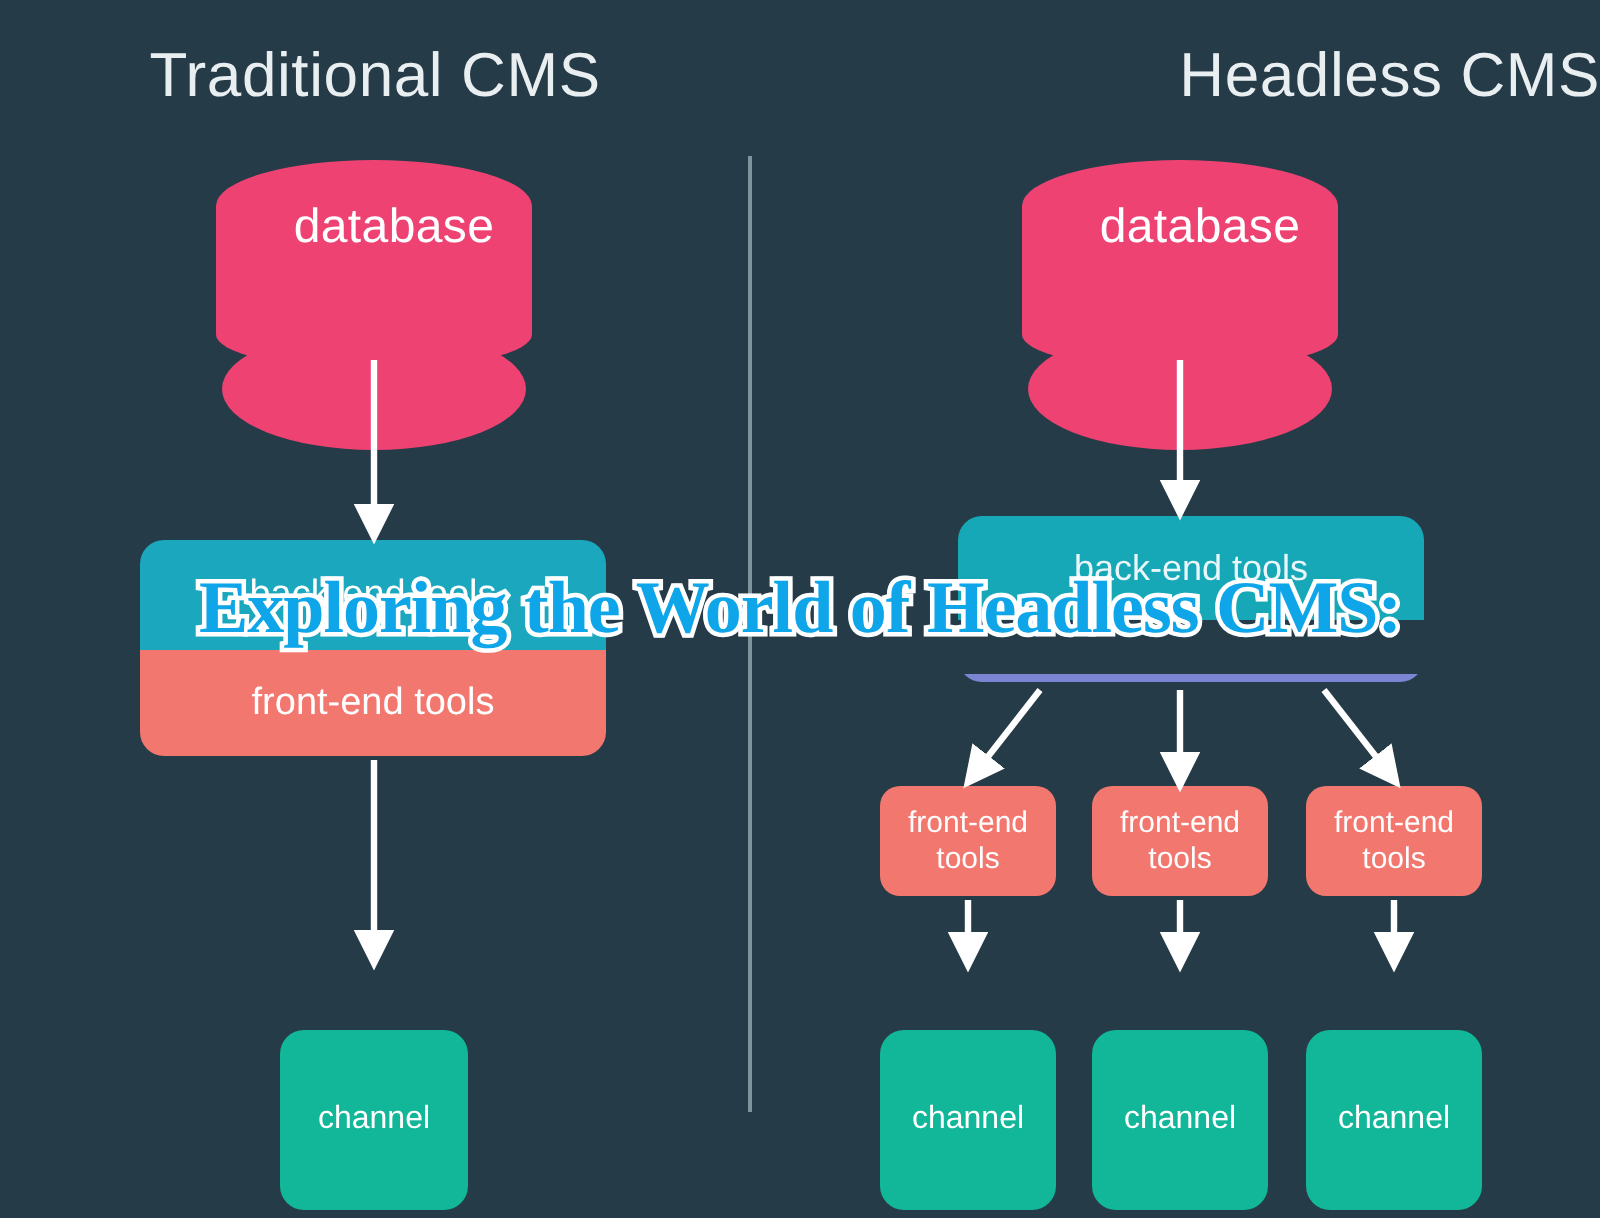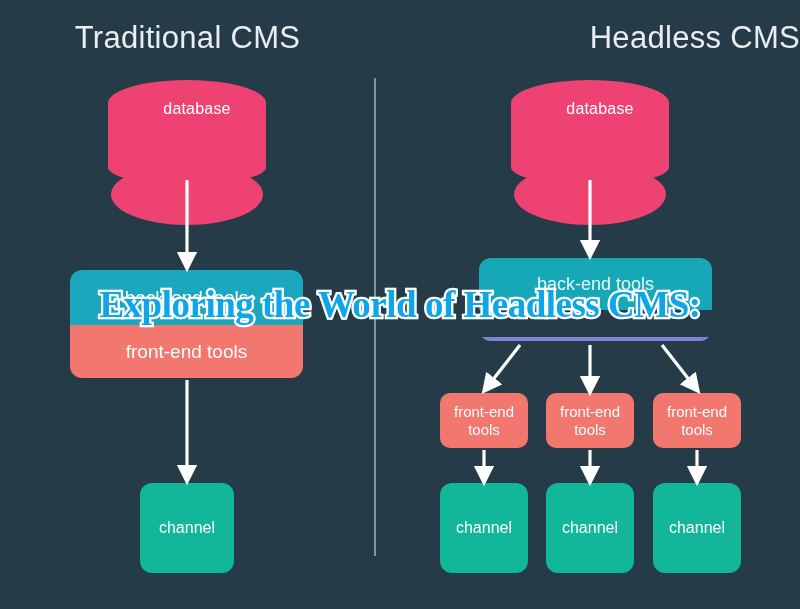--- a/index.html
+++ b/index.html
@@ -55,21 +55,21 @@
     height: 42%;
     background: #ee4372;
     border-radius: 50%;
   }
   .db-label {
     position: absolute;
     left: 0; top: 14%;
     width: 100%;
     text-align: center;
     color: #ffffff;
-    font-size: 16px;
+    font-size: 24px;
     letter-spacing: .2px;
     z-index: 3;
     padding-left: 20px;
   }
   #db-left  { left: 108px; top: 80px; width: 158px; height: 145px; }
   #db-right { left: 511px; top: 80px; width: 158px; height: 145px; }
 
   
   .box {
     position: absolute;
@@ -118,20 +118,21 @@
   #fe-1 { left: 440px; top: 393px; width: 88px; height: 55px; }
   #fe-2 { left: 546px; top: 393px; width: 88px; height: 55px; }
   #fe-3 { left: 653px; top: 393px; width: 88px; height: 55px; }
 
   
   .ch-box {
     background: #12b698;
     font-size: 16px;
     color: #ffffff;
     border-radius: 12px;
+    margin-top: 32px;
   }
   #ch-left { left: 140px; top: 483px; width: 94px; height: 90px; }
   #ch-1    { left: 440px; top: 483px; width: 88px; height: 90px; }
   #ch-2    { left: 546px; top: 483px; width: 88px; height: 90px; }
   #ch-3    { left: 653px; top: 483px; width: 88px; height: 90px; }
 
   
   #arrows {
     position: absolute;
     left: 0; top: 0;

